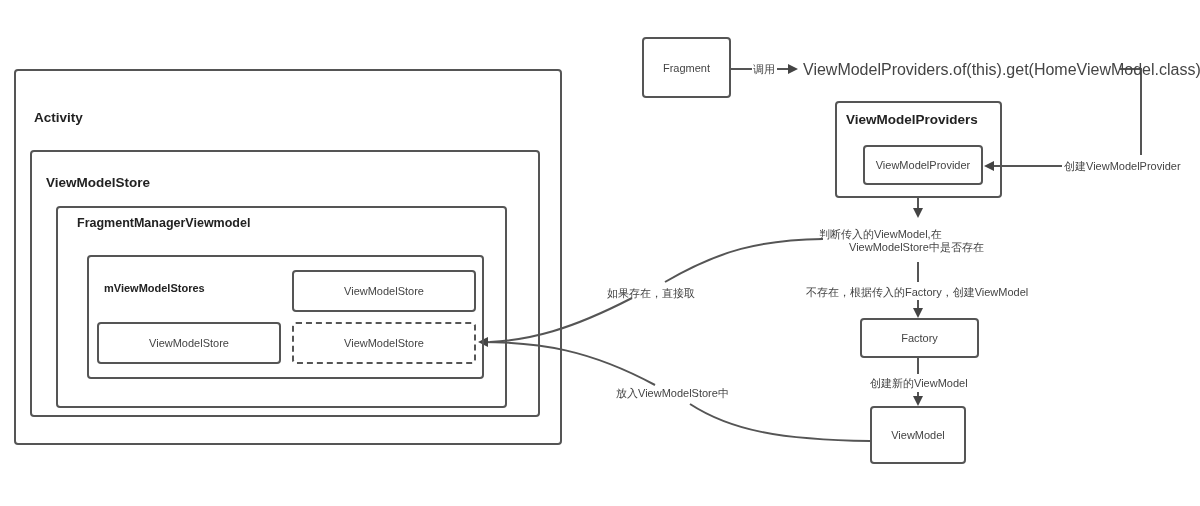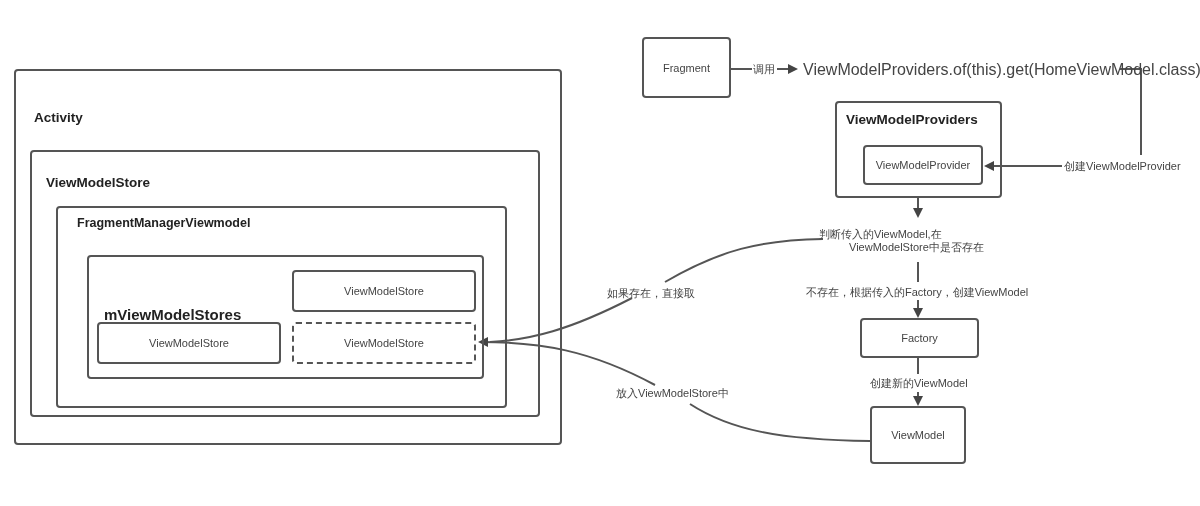--- a/index.html
+++ b/index.html
@@ -46,21 +46,21 @@
 <div class="box" style="left:14px;top:69px;width:548px;height:376px;"></div>
 <div class="title" style="left:34px;top:86px;margin-top:24px;">Activity</div>
 
 <div class="box" style="left:30px;top:150px;width:510px;height:267px;"></div>
 <div class="title" style="left:46px;top:175px;">ViewModelStore</div>
 
 <div class="box" style="left:56px;top:206px;width:451px;height:202px;"></div>
 <div class="title" style="left:77px;top:216px;font-size:12.5px;">FragmentManagerViewmodel</div>
 
 <div class="box" style="left:87px;top:255px;width:397px;height:124px;"></div>
-<div class="title" style="left:104px;top:282px;font-size:15px;margin-top:24px;">mViewModelStores</div>
+<div class="title" style="left:104px;top:282px;font-size:11px;">mViewModelStores</div>
 
 <div class="box ctr" style="left:292px;top:270px;width:184px;height:42px;">
   <span>ViewModelStore</span>
 </div>
 <div class="box ctr" style="left:97px;top:322px;width:184px;height:42px;">
   <span>ViewModelStore</span>
 </div>
 <div class="box ctr dashed" style="left:292px;top:322px;width:184px;height:42px;">
   <span>ViewModelStore</span>
 </div>

